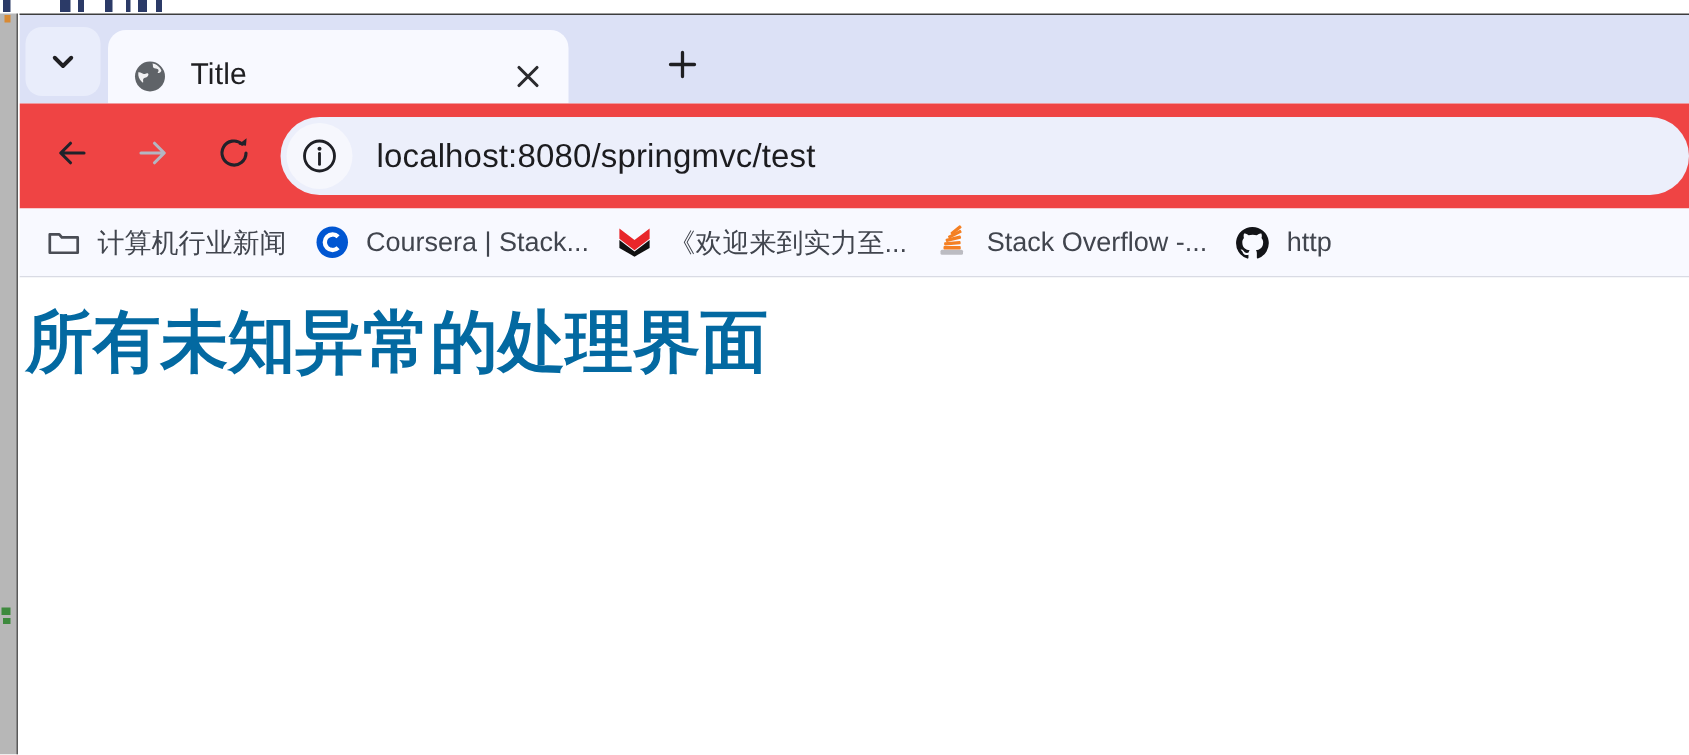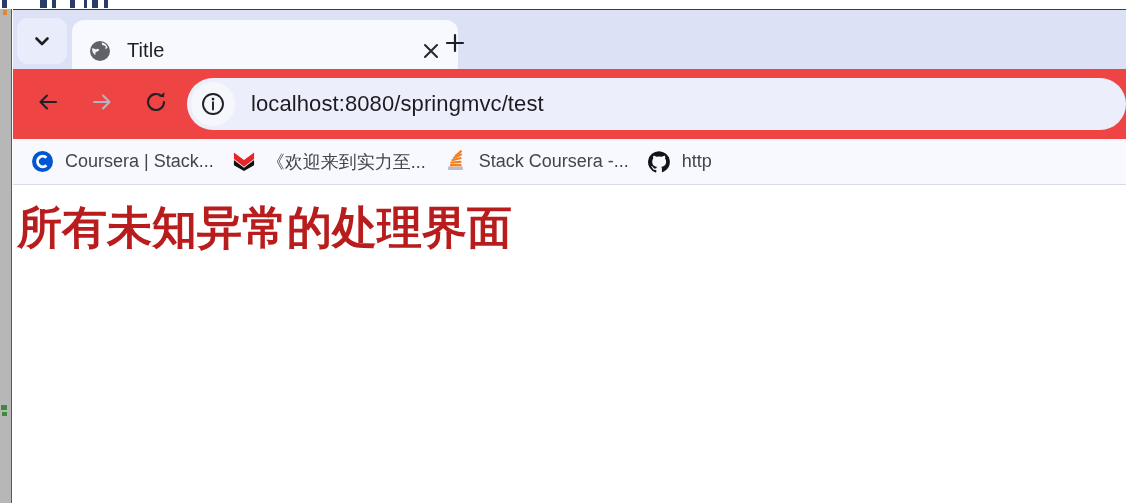--- a/index.html
+++ b/index.html
@@ -103,21 +103,21 @@
     display: flex;
     align-items: center;
     justify-content: center;
   }
   .tablist-btn svg { display: block; }
 
   .tab {
     position: absolute;
     left: 59px;
     top: 10px;
-    width: 386px;
+    width: 307px;
     height: 49px;
     background: #f8f9ff;
     border-radius: 12px 12px 0 0;
     display: flex;
     align-items: center;
     box-sizing: border-box;
     padding: 12px 0 0 15px;
   }
   .tab-favicon {
     width: 26px;
@@ -269,21 +269,21 @@
     background: #ffffff;
     overflow: hidden;
   }
   .page h1 {
     margin: 0;
     padding: 16px 4px 0 4px;
     font-family: "DejaVu Sans", "Liberation Sans", sans-serif;
     font-size: 45px;
     line-height: 1.22;
     font-weight: bold;
-    color: #b91c1c;
+    color: #0369a1;
     letter-spacing: 0px;
   }
 </style>
 </head>
 <body>
 
 <div id="screen">
 
   <div class="bg-window-strip"></div>
   <div class="bg-noise">
@@ -372,20 +372,28 @@
             <circle cx="13" cy="8.1" r="1.35" fill="#1f2026"></circle>
             <path d="M13 11.3 V18.6" stroke="#1f2026" stroke-width="1.9" stroke-linecap="round"></path>
           </svg>
         </span>
         <span class="omnibox-url" title="localhost:8080/springmvc/test">localhost:8080/springmvc/test</span>
       </div>
     </div>
 
     <div class="bookmarks">
 
+      <div class="bm">
+        <span class="bm-icon">
+          <svg width="23" height="23" viewBox="0 0 23 23">
+            <path d="M2.2 6.2h6.3l1.7 2.1h10.6v10.2H2.2z" fill="none" stroke="#4a4d55" stroke-width="1.8" stroke-linejoin="round"></path>
+          </svg>
+        </span>
+        <span class="bm-label">计算机行业新闻</span>
+      </div>
 
       <div class="bm">
         <span class="bm-icon">
           <svg width="23" height="23" viewBox="0 0 23 23">
             <circle cx="11.5" cy="11.5" r="10.5" fill="#0056d2"></circle>
             <path d="M15.4 7.8a5.2 5.2 0 1 0 0 7.4" fill="none" stroke="#ffffff" stroke-width="2.9"></path>
           </svg>
         </span>
         <span class="bm-label">Coursera | Stack...</span>
       </div>
@@ -405,21 +413,21 @@
         <span class="bm-icon">
           <svg width="23" height="23" viewBox="0 0 23 23">
             <rect x="4" y="16.5" width="15" height="3.4" rx="1" fill="#bcbcc2"></rect>
             <rect x="6" y="14" width="11.5" height="2.3" rx=".6" fill="#f48024"></rect>
             <rect x="6.4" y="11.1" width="11" height="2.2" rx=".6" transform="rotate(-5 12 12)" fill="#f48024"></rect>
             <rect x="7.3" y="8.2" width="10.4" height="2.2" rx=".6" transform="rotate(-14 12 9)" fill="#f48024"></rect>
             <rect x="8.6" y="5.3" width="9.6" height="2.2" rx=".6" transform="rotate(-27 13 6)" fill="#f48024"></rect>
             <rect x="10.2" y="2.6" width="8.4" height="2.2" rx=".6" transform="rotate(-40 14 3.6)" fill="#f48024"></rect>
           </svg>
         </span>
-        <span class="bm-label">Stack Coursera -...</span>
+        <span class="bm-label">Stack Overflow -...</span>
       </div>
 
       <div class="bm">
         <span class="bm-icon">
           <svg width="24" height="24" viewBox="0 0 24 24">
             <path fill="#131418" d="M12 1.3A10.8 10.8 0 0 0 8.6 22.4c.5.1.7-.2.7-.5v-2c-3 .6-3.6-1.3-3.6-1.3-.5-1.2-1.2-1.6-1.2-1.6-1-.7.1-.7.1-.7 1.1.1 1.6 1.1 1.6 1.1 1 1.7 2.6 1.2 3.2.9.1-.7.4-1.2.7-1.5-2.4-.3-4.9-1.2-4.9-5.3 0-1.2.4-2.1 1.1-2.9-.1-.3-.5-1.4.1-2.9 0 0 .9-.3 3 1.1a10.3 10.3 0 0 1 5.5 0c2.1-1.4 3-1.1 3-1.1.6 1.5.2 2.6.1 2.9.7.8 1.1 1.7 1.1 2.9 0 4.1-2.5 5-4.9 5.3.4.3.7 1 .7 2v3c0 .3.2.6.7.5A10.8 10.8 0 0 0 12 1.3z"></path>
           </svg>
         </span>
         <span class="bm-label">http</span>
       </div>

